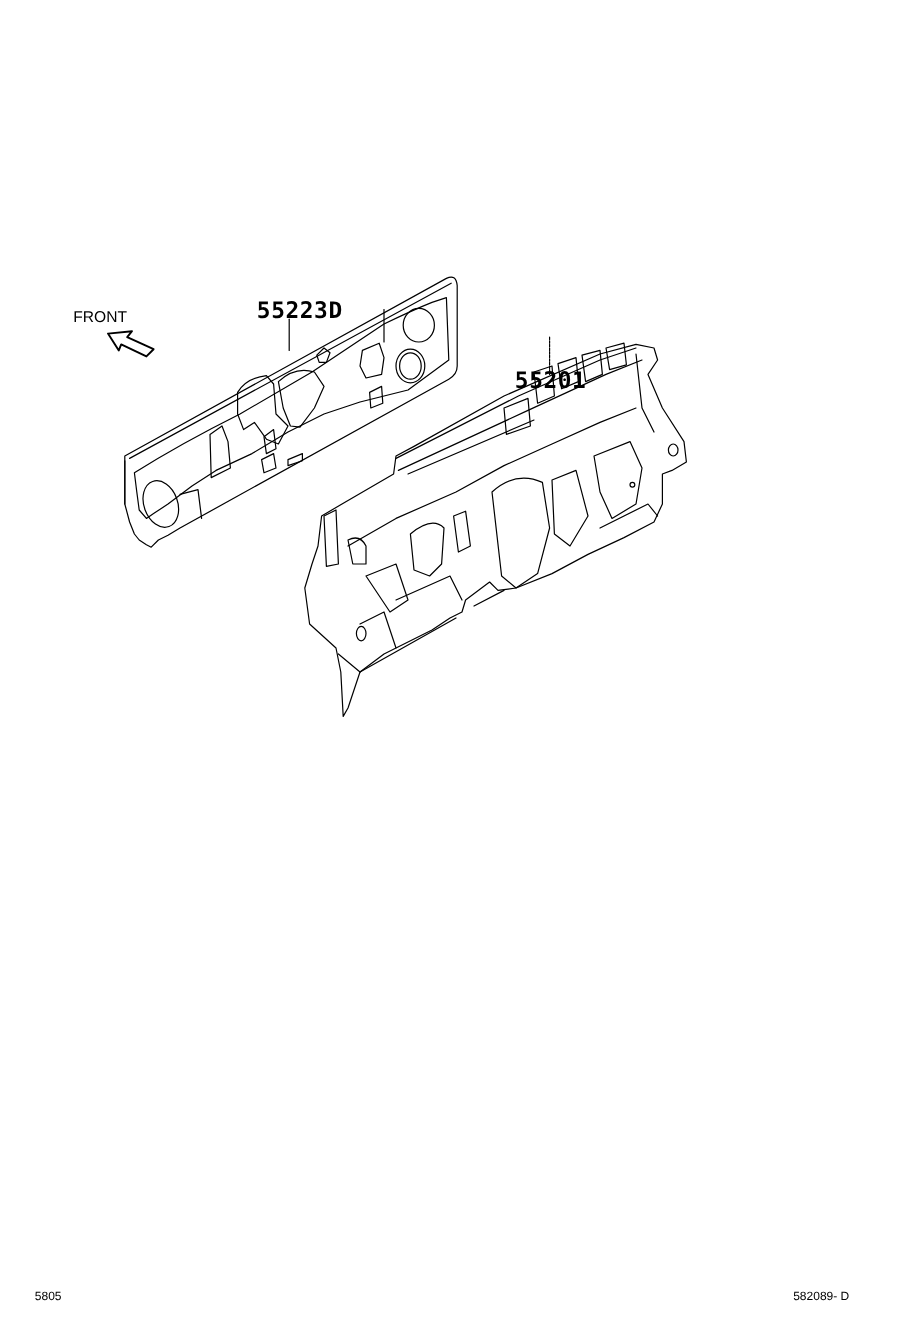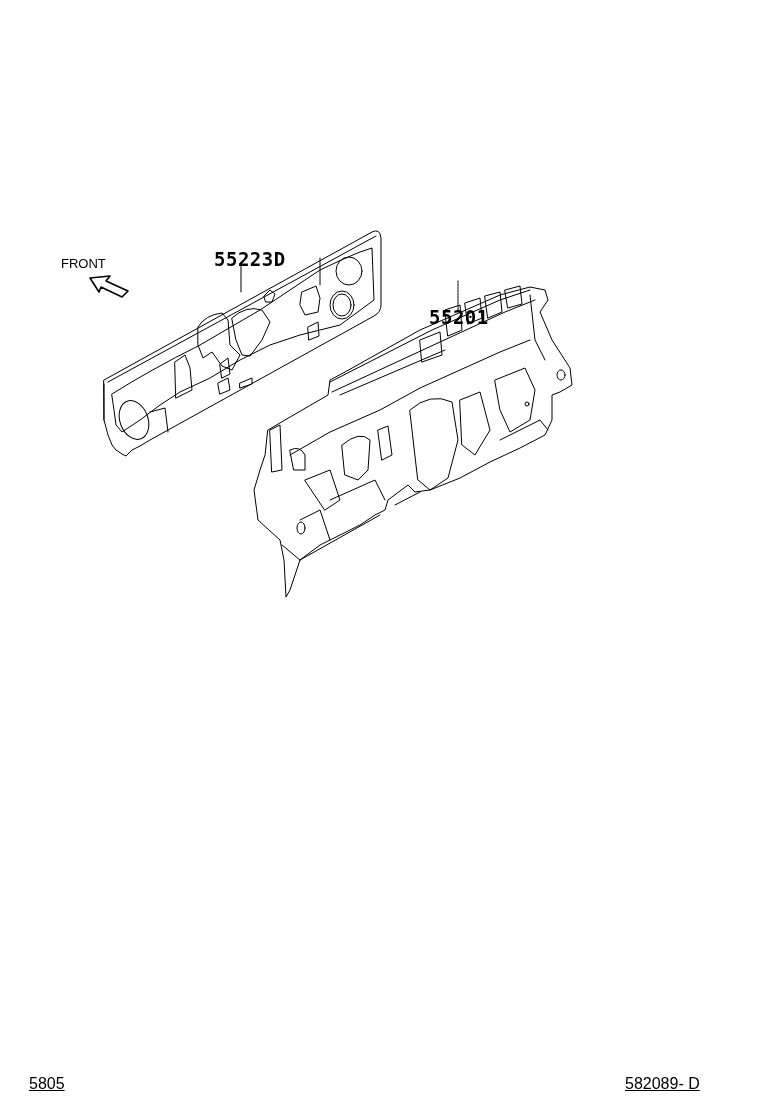--- a/index.html
+++ b/index.html
@@ -1,21 +1,21 @@
 <!DOCTYPE html>
 <html><head>
   <meta charset="utf-8">
   <style>
     html, body { margin: 0; padding: 0; background: #ffffff; }
     body { width: 760px; height: 1112px; position: relative; overflow: hidden; font-family: "DejaVu Sans", sans-serif; }
     .canvas { position: absolute; left: 0; top: 0; width: 645px; height: 1112px; }
     .label { position: absolute; color: #000; white-space: nowrap; }
     .part-no { font-family: "DejaVu Sans Mono", monospace; font-weight: bold; font-size: 19px; letter-spacing: 0.5px; }
     .front-label { font-family: "Liberation Sans", sans-serif; font-size: 13px; }
-    .footer { font-family: "Liberation Sans", sans-serif; font-size: 16px; text-decoration: underline; }
+    .footer { font-family: "Liberation Sans", sans-serif; font-size: 10px; }
     svg { position: absolute; left: 0; top: 0; }
     svg * { fill: none; stroke: #000; stroke-width: 1; stroke-linejoin: round; stroke-linecap: round; }
     .thick { stroke-width: 1.6; }
     .white { fill: #fff; }
   </style>
 </head>
 <body>
 
 <div class="canvas">
 
@@ -94,14 +94,14 @@
   </svg>
 
   <div class="label front-label" style="left:61px; top:256px;">FRONT</div>
 
   <div class="label part-no" style="left:214px; top:248px;">55223D</div>
 
   <div class="label part-no" style="left:429px; top:258px;margin-top:48px;">55201</div>
 
   <div class="label footer" style="left:29px; top:1075px;">5805</div>
 
-  <div class="label footer" style="left:625px; top:1075px;">582089- D</div>
+  <div class="label footer" style="left:661px; top:1075px;">582089- D</div>
 </div>
 
 </body></html>

